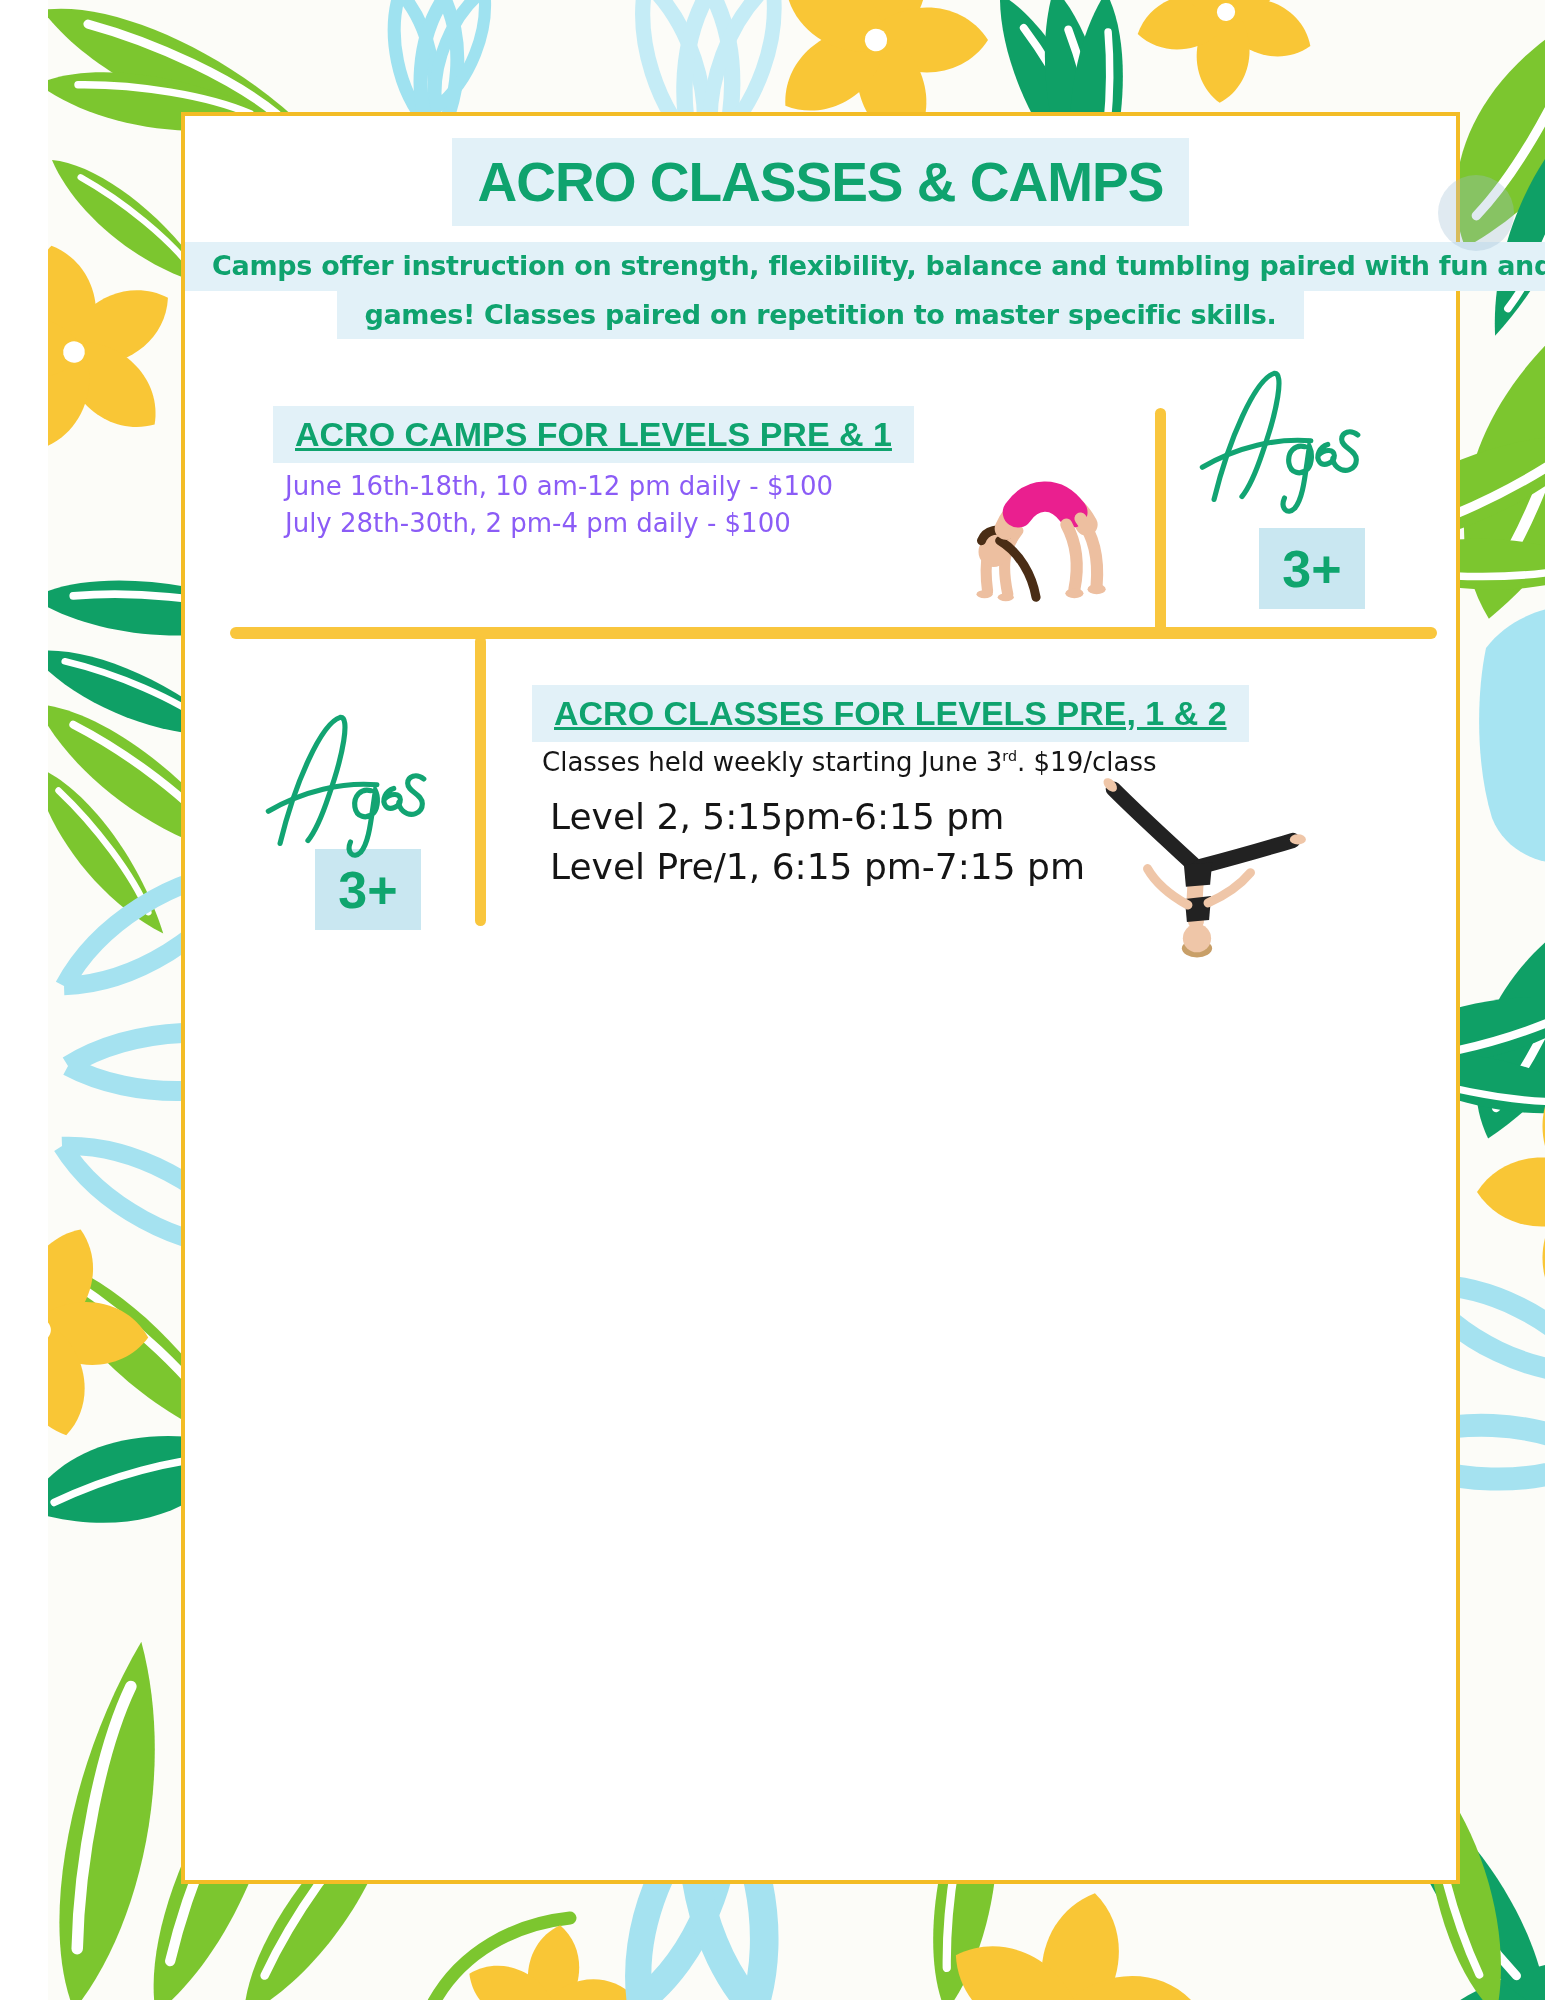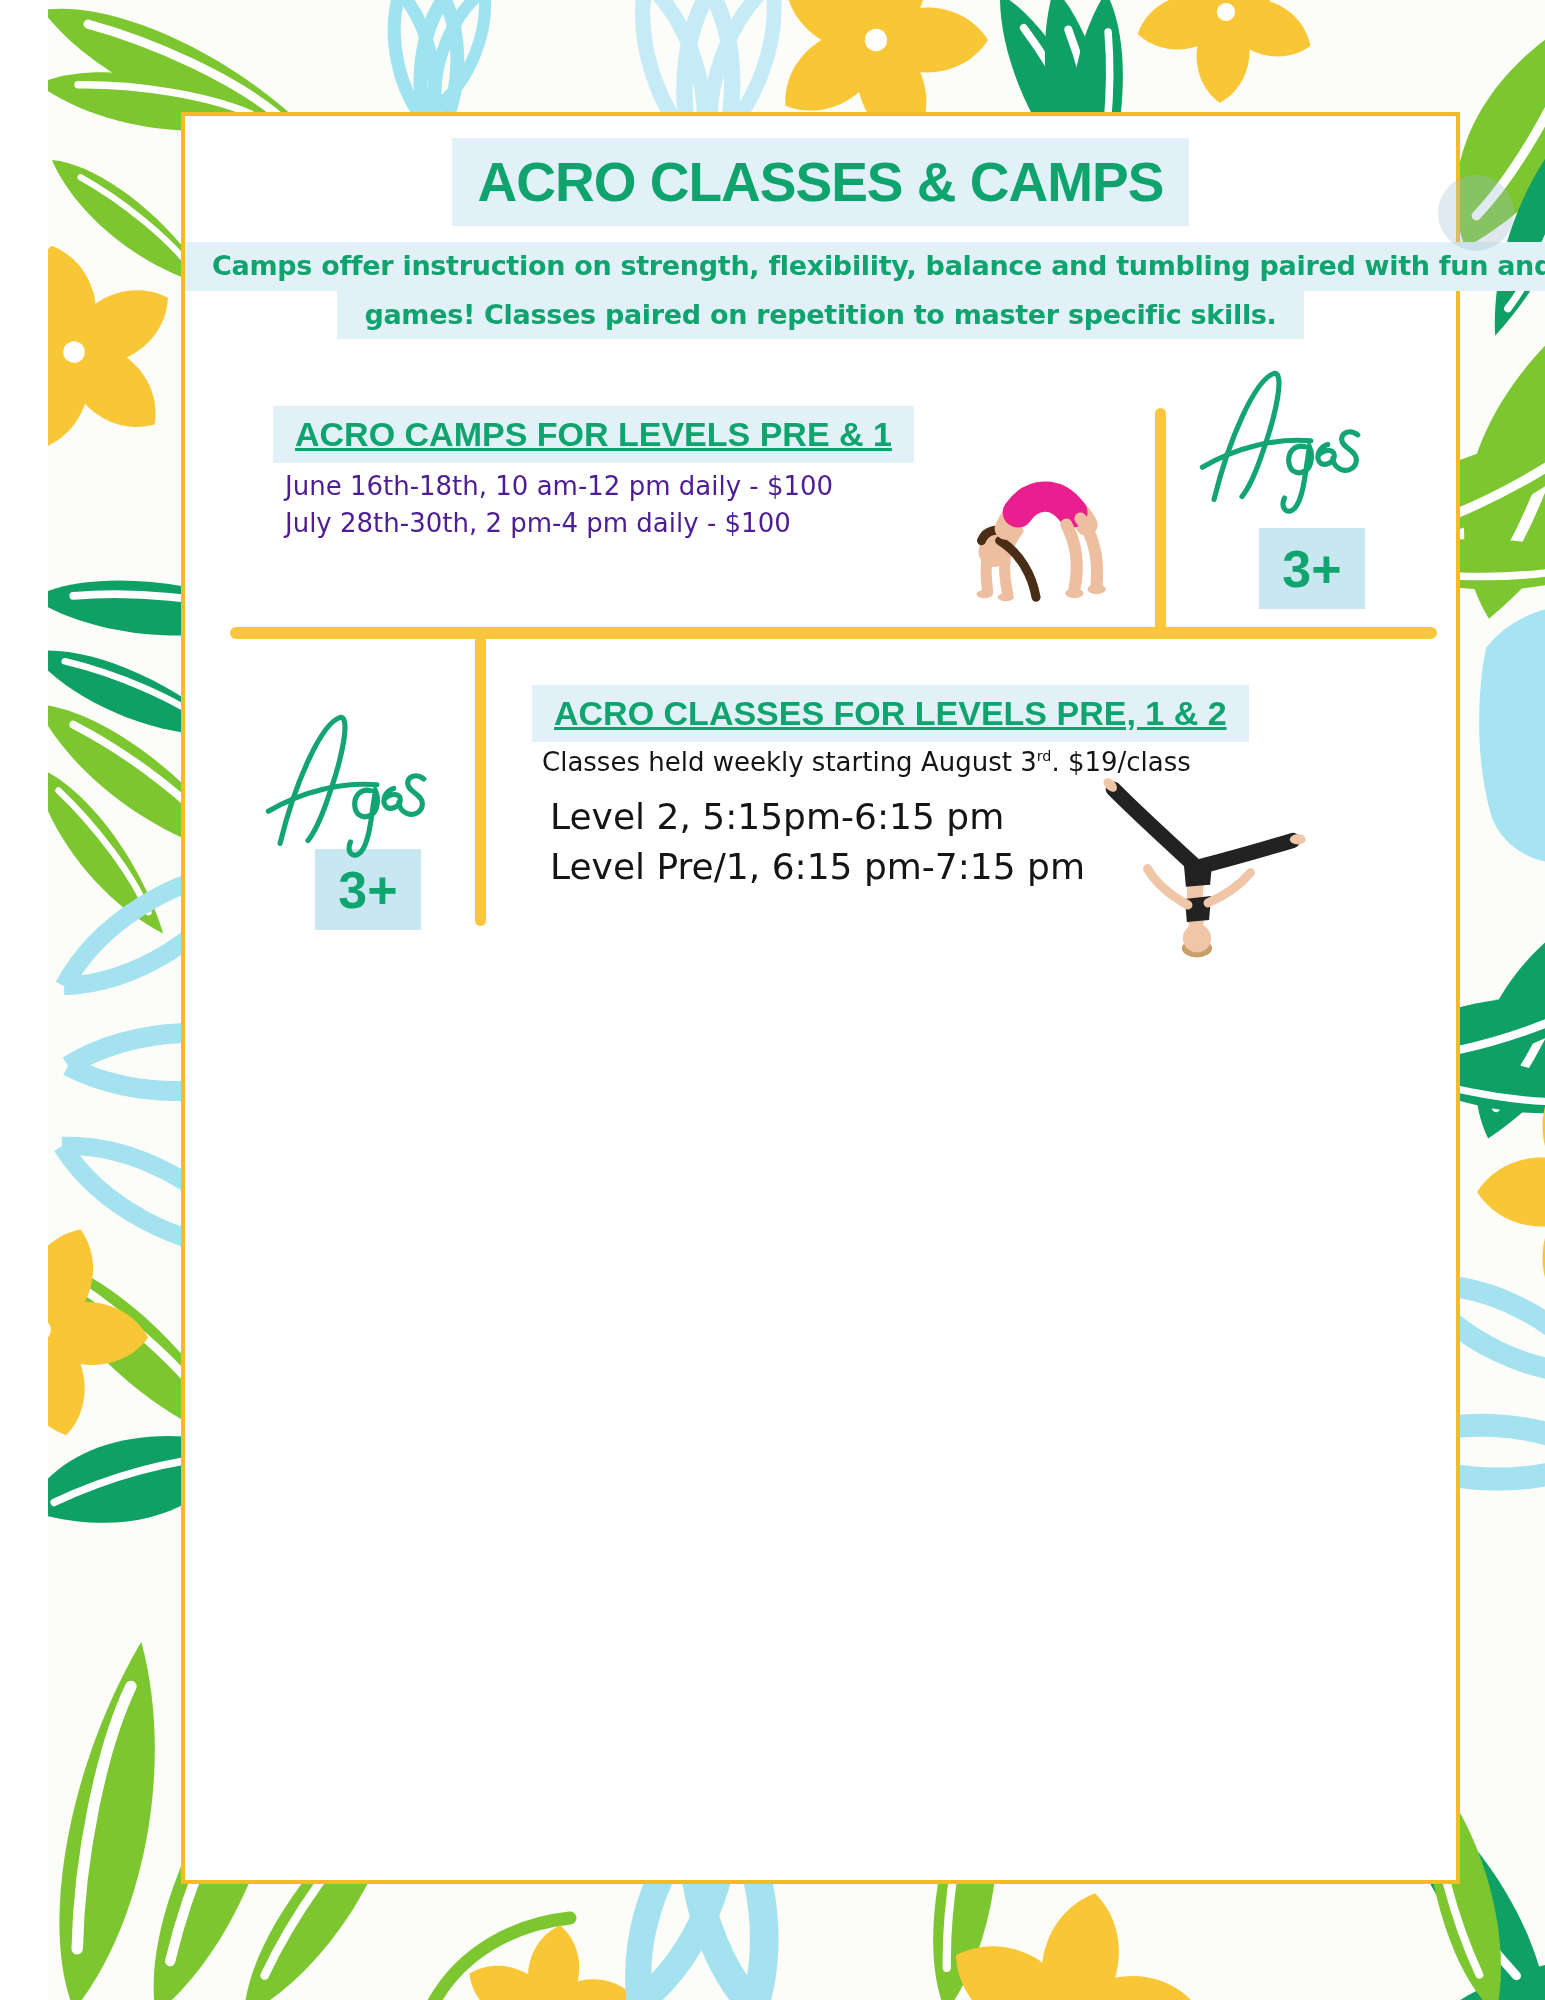--- a/index.html
+++ b/index.html
@@ -25,21 +25,21 @@
     color:#0FA36E;
     font-weight:bold;
     white-space:nowrap;
   }
   .title-wrap{position:absolute;left:0;right:0;top:22px;text-align:center;}
   .title-band{font-size:55px;letter-spacing:-1px;padding:12px 26px;font-family:"Liberation Sans", sans-serif;}
   .intro{position:absolute;left:0;right:0;top:126px;text-align:center;line-height:1.58;}
   .intro .band{font-size:27px;letter-spacing:-0.3px;padding:3px 27px;}
   .sec-heading .band{font-size:34px;padding:9px 22px;font-family:"Liberation Sans", sans-serif;text-decoration:underline;}
   .camps-heading{position:absolute;left:88px;top:290px;}
-  .camps-lines{position:absolute;left:100px;top:352px;font-size:26px;color:#4c1d95;line-height:1.42;}
+  .camps-lines{position:absolute;left:100px;top:352px;font-size:26px;color:#8b5cf6;line-height:1.42;}
   .photo1{position:absolute;left:740px;top:312px;}
   .vline{position:absolute;width:11px;background:#F9C63D;border-radius:6px;}
   .vline1{left:970px;top:292px;height:226px;}
   .hline{position:absolute;left:45px;top:511px;width:1207px;height:12px;background:#F9C63D;border-radius:7px;}
   .vline2{left:290px;top:520px;height:290px;}
   .ages-badge{
     position:absolute;width:106px;height:81px;
     background:#C9E7F1;color:#0FA56E;
     display:flex;align-items:center;justify-content:center;
     font-size:52px;font-weight:bold;
@@ -244,21 +244,21 @@
         <path d="M168,132 C178,122 190,124 190,132 C190,142 176,148 170,141 C164,133 170,120 181,117"></path>
         <path d="M222,104 C212,96 200,100 200,110 C200,122 220,124 220,138 C220,152 204,156 194,148 C190,144 188,140 188,136"></path>
       </g>
     </svg>
     <span class="visually-hidden">Ages</span>
 
     <div class="sec-heading classes-heading">
       <span class="band">ACRO CLASSES FOR LEVELS PRE, 1 &amp; 2</span>
     </div>
     <div class="classes-intro">
-      <span>Classes held weekly starting August 3</span><sup>rd</sup><span>.  $19/class</span>
+      <span>Classes held weekly starting June 3</span><sup>rd</sup><span>.  $19/class</span>
     </div>
     <div class="classes-times">
       <div>Level 2, 5:15pm-6:15 pm</div>
       <div>Level Pre/1, 6:15 pm-7:15 pm</div>
     </div>
 
     <svg class="photo2" width="232" height="224" viewBox="0 0 230 215">
       <path d="M30,45 C60,75 88,100 114,124" stroke="#222222" stroke-width="15" fill="none" stroke-linecap="round"></path>
       <path d="M116,122 C150,113 182,104 208,96" stroke="#222222" stroke-width="15" fill="none" stroke-linecap="round"></path>
       <ellipse cx="27" cy="41" rx="8" ry="5" fill="#EFC6A8" transform="rotate(45 27 41)"></ellipse>

